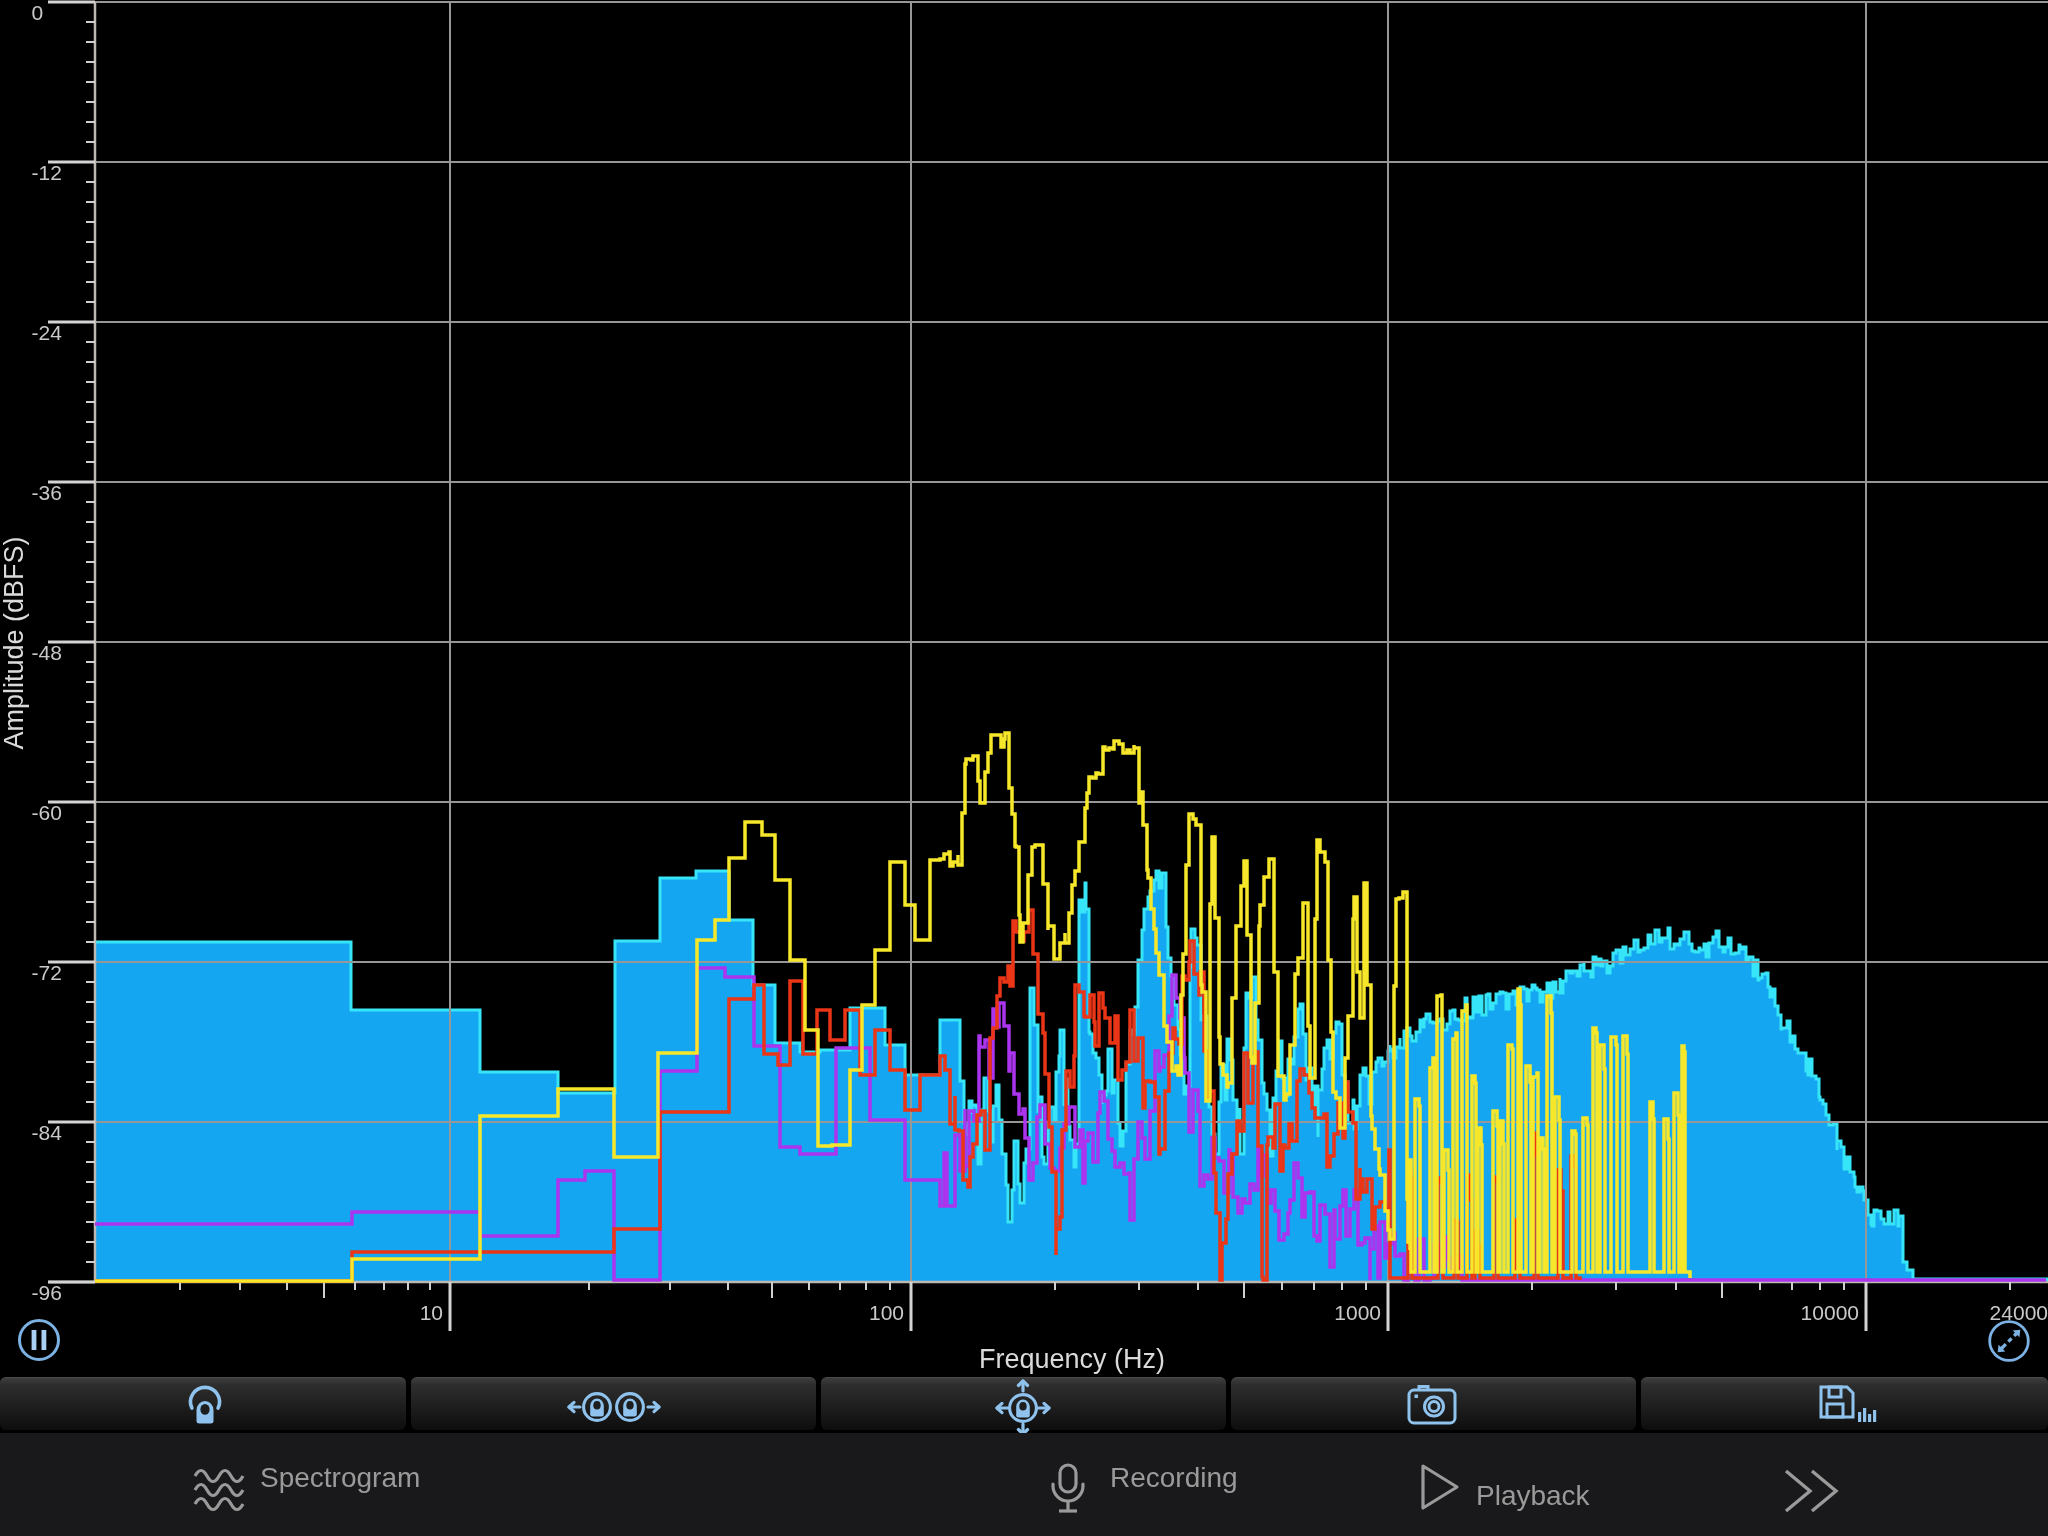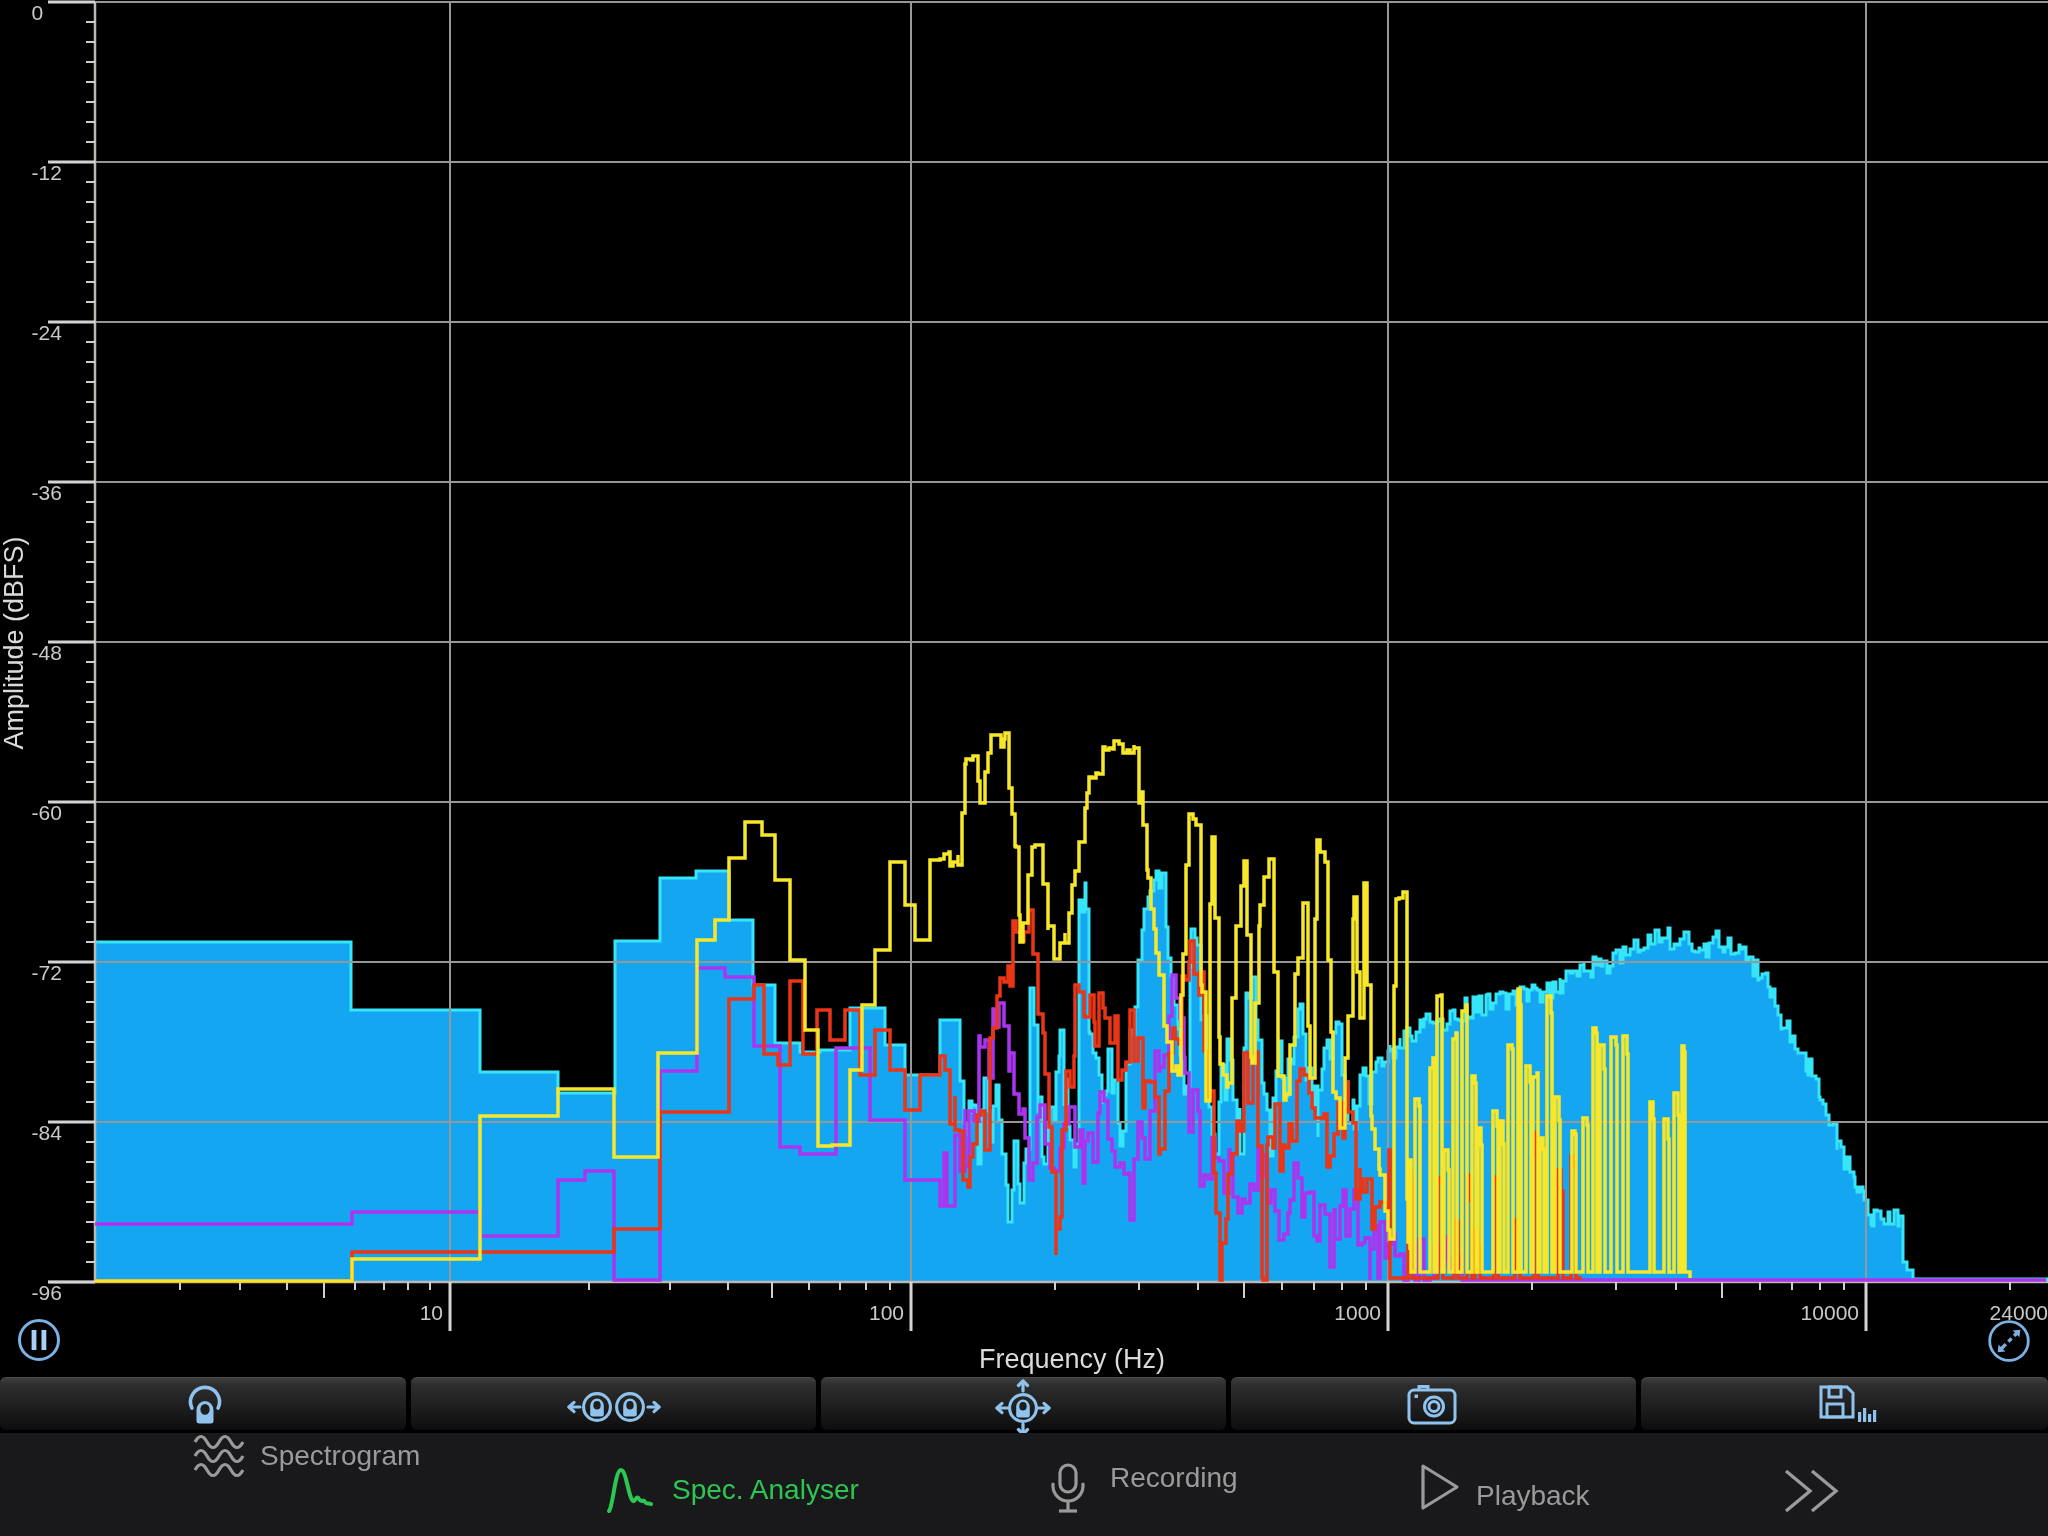--- a/index.html
+++ b/index.html
@@ -248,33 +248,27 @@
 <rect x="217" y="34" width="3.2" height="10"></rect>
 <rect x="222" y="30" width="3.2" height="14"></rect>
 <rect x="227" y="36" width="3.2" height="8"></rect>
 <rect x="232" y="32" width="3.2" height="12"></rect>
 </g>
             </g>
           </svg></div>
       </div>
     </div>
 <div style="position:absolute;left:0;top:1433px;width:2048px;height:103px;background:#19191b"></div>
-    <div style="position:absolute;left:190px;top:1428px;display:flex;align-items:center;gap:14px">
+    <div style="position:absolute;left:190px;top:1462px;display:flex;gap:14px">
       <svg width="56" height="56" viewBox="0 0 56 56" fill="none" stroke="#9a9a9a" stroke-width="3.2">
 <path d="M5,14 q6,-11 12,0 t12,0 t12,0 t12,0"></path>
 <path d="M5,28 q6,-11 12,0 t12,0 t12,0 t12,0"></path>
 <path d="M5,42 q6,-11 12,0 t12,0 t12,0 t12,0"></path>
 </svg>
       <span style="font:28px 'Liberation Sans',sans-serif;color:#9a9a9a;white-space:nowrap">Spectrogram</span>
-    </div>
-    <div style="position:absolute;left:606px;top:1462px;display:flex;align-items:center;gap:14px">
-      <svg width="52" height="56" viewBox="0 0 52 56" fill="none" stroke="#2dc653" stroke-width="4" stroke-linecap="round">
-<path d="M3,49 C7,45 9,8 15,8 C20,8 22,32 26,38 C29,42.5 30,32 33,37 C36,42 37,36 39,40 C41,43 42,40.5 45,42"></path>
-</svg>
-      <span style="font:28px 'Liberation Sans',sans-serif;color:#2dc653;white-space:nowrap">Spec. Analyser</span>
     </div>
     <div style="position:absolute;left:1040px;top:1462px;display:flex;align-items:flex-start;gap:14px">
       <svg width="56" height="56" viewBox="0 0 56 56" fill="none" stroke="#9a9a9a" stroke-width="3.2">
 <rect x="20" y="3" width="16" height="27" rx="8"></rect>
 <path d="M13,22 v2 a15,15 0 0 0 30,0 v-2" stroke-linecap="round"></path>
 <line x1="28" y1="39" x2="28" y2="49"></line>
 <line x1="19" y1="49" x2="37" y2="49"></line>
 </svg>
       <span style="font:28px 'Liberation Sans',sans-serif;color:#9a9a9a;white-space:nowrap">Recording</span>
     </div>

